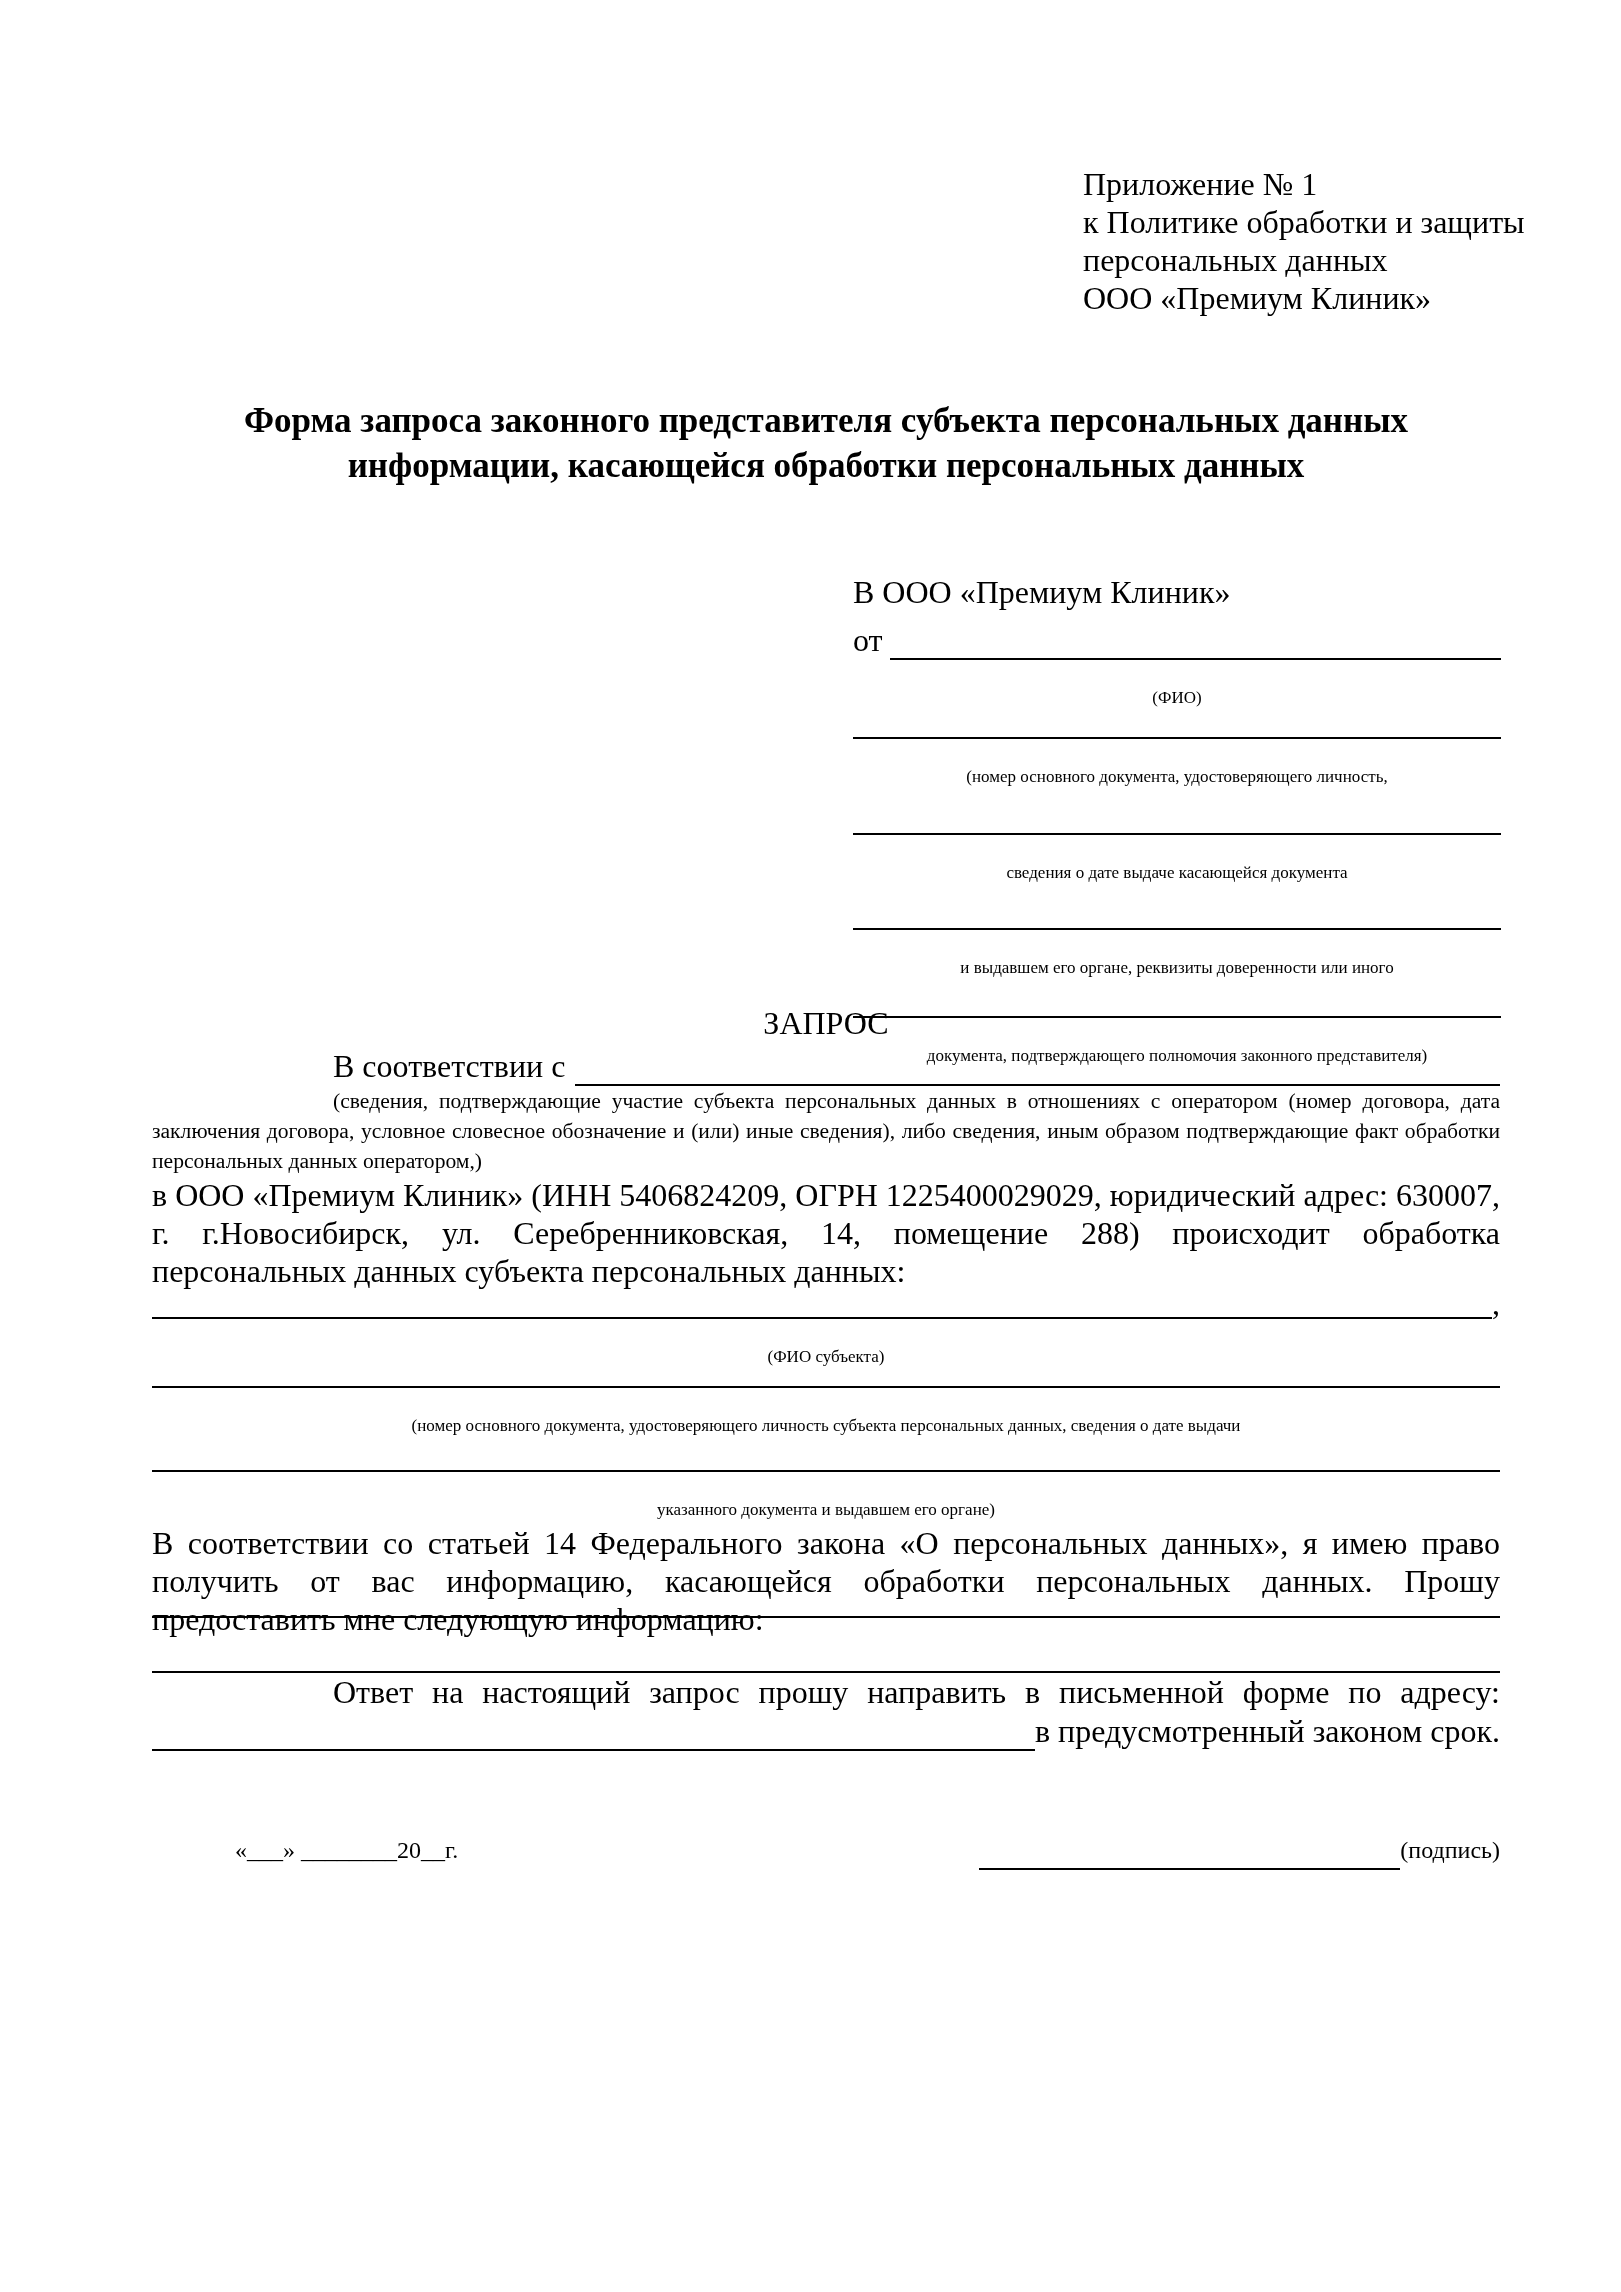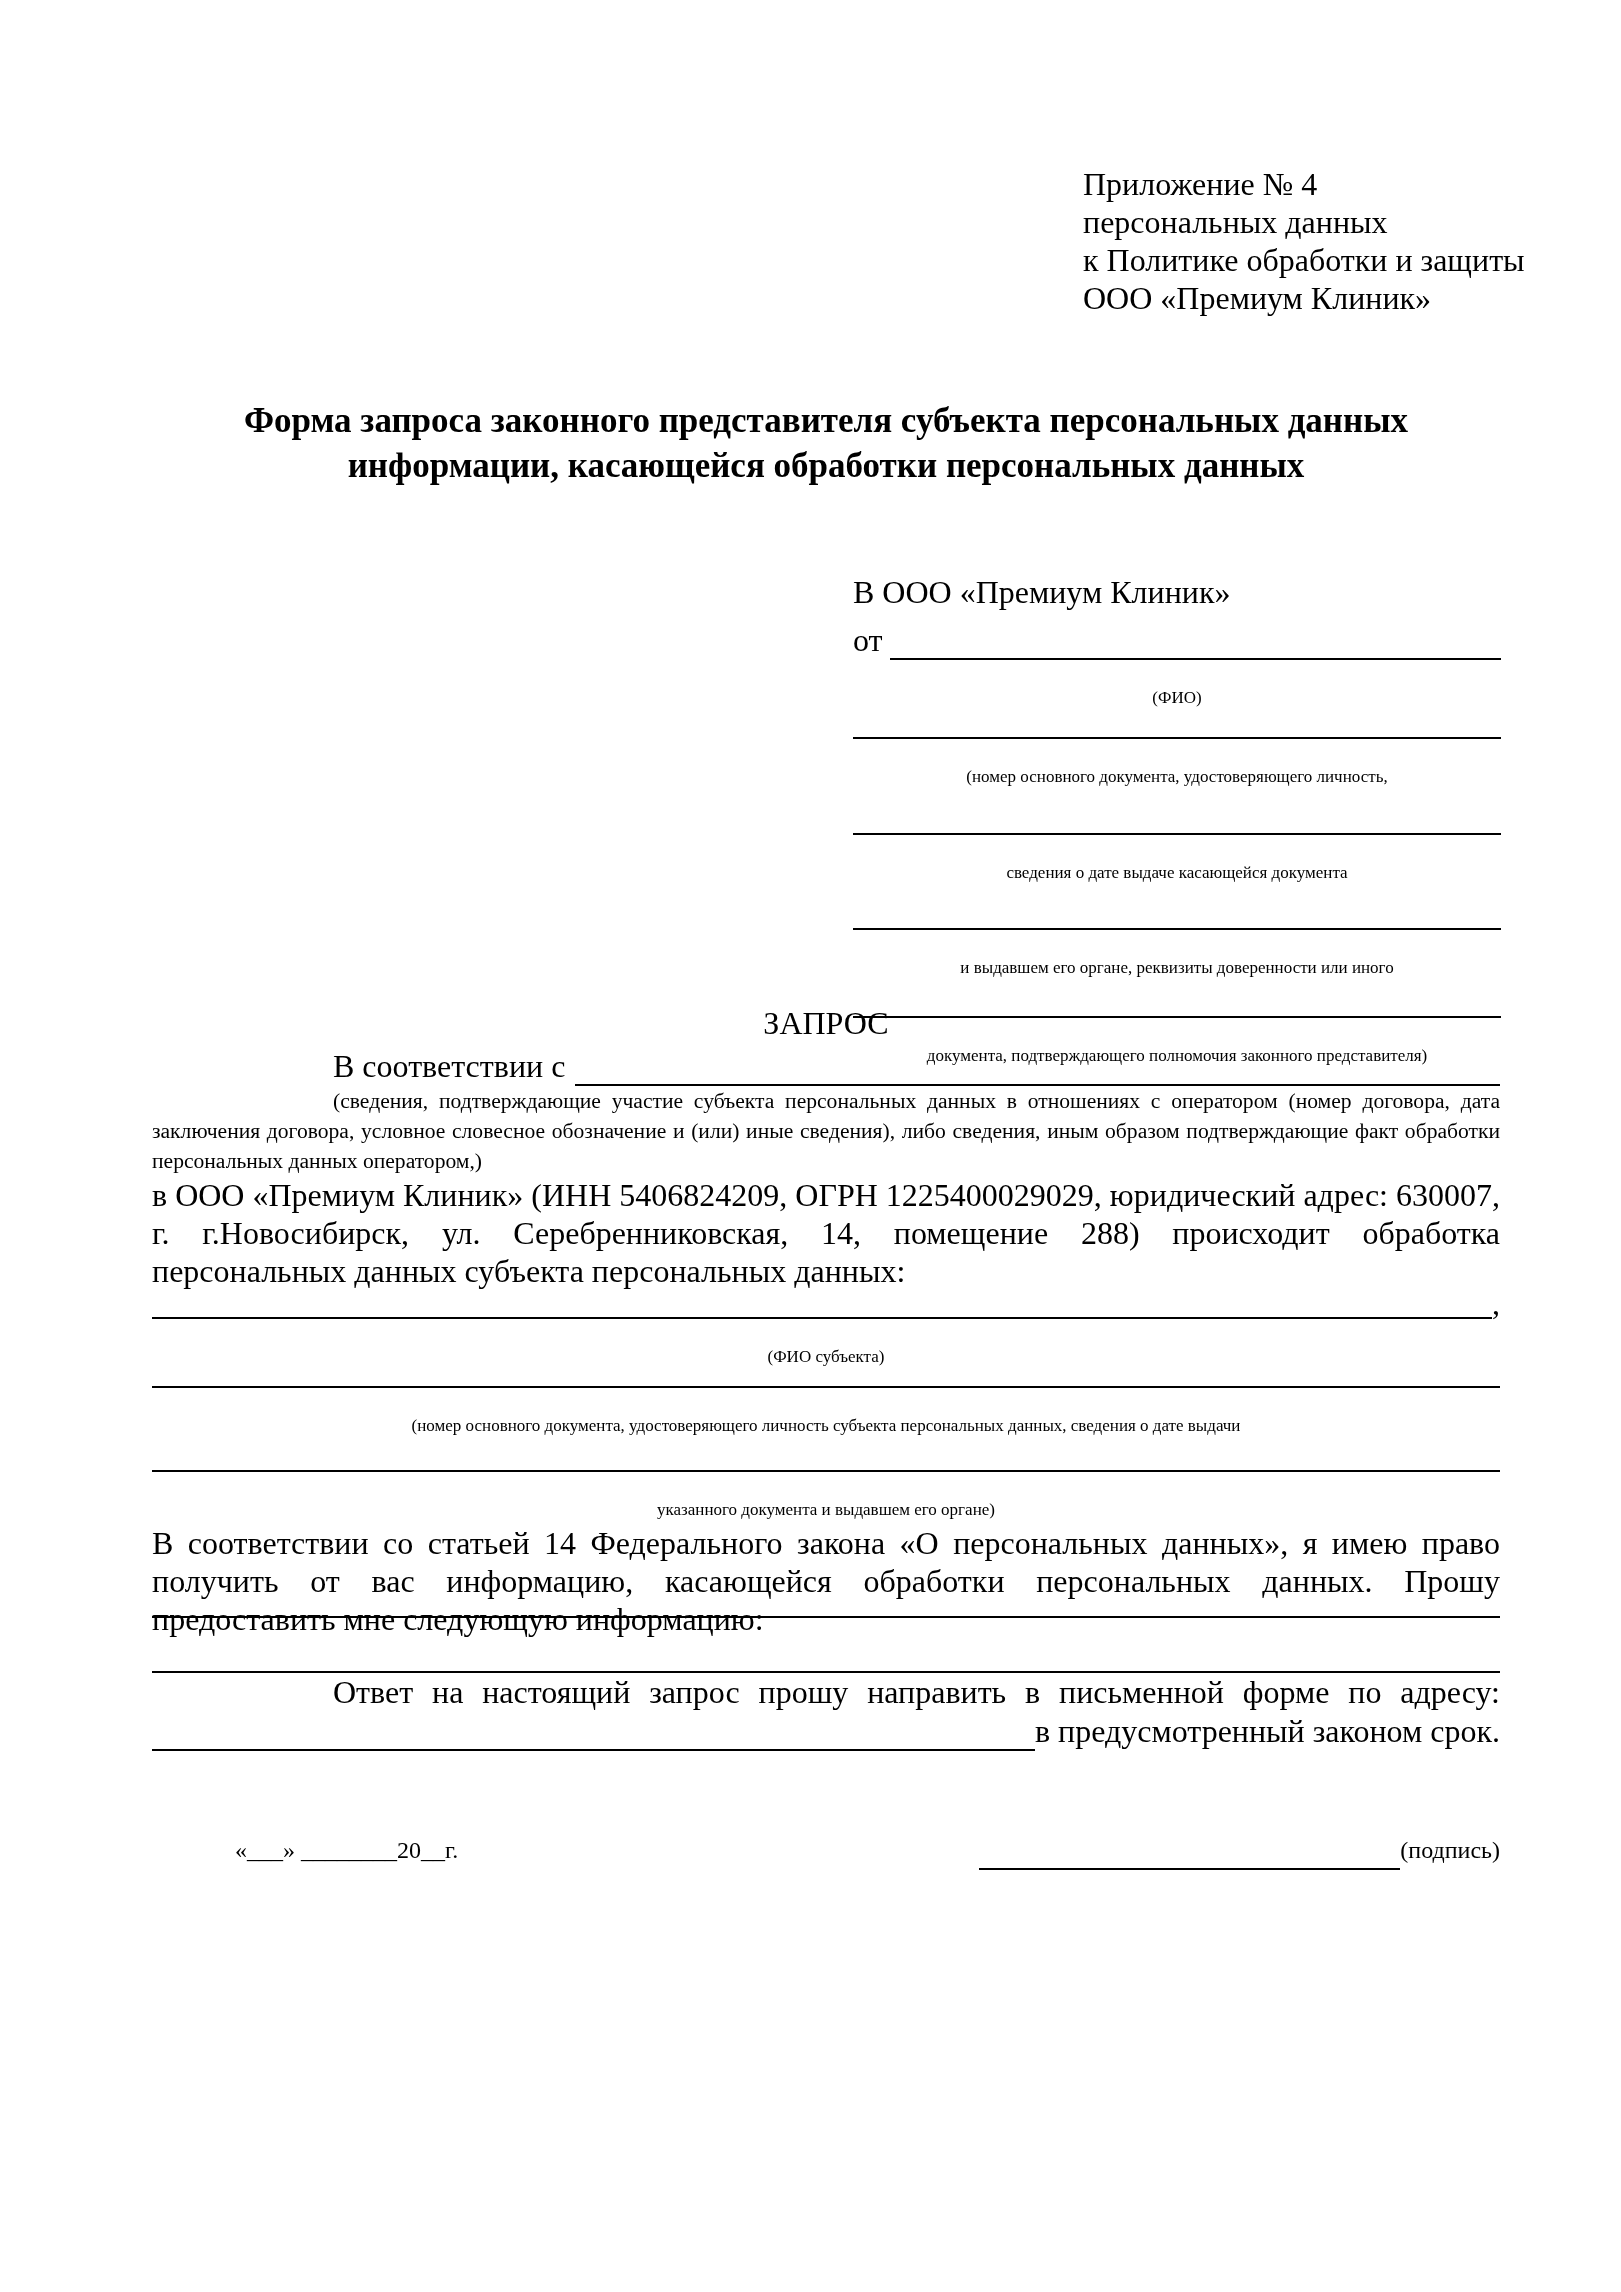--- a/index.html
+++ b/index.html
@@ -80,23 +80,23 @@
   .sig-right { display: flex; align-items: flex-end; justify-content: flex-end; }
   .sig-blank { width: 421px; align-self: stretch; border-bottom: 2.9px solid #000; }
   .sig-right .sig-cap { white-space: nowrap; line-height: 39px; }
 </style>
 </head>
 <body>
 
 <div class="page">
 
   <div class="appendix">
-    <div>Приложение № 4</div>
+    <div>Приложение № 1</div>
+    <div>к Политике обработки и защиты</div>
     <div>персональных данных</div>
-    <div>к Политике обработки и защиты</div>
     <div>ООО «Премиум Клиник»</div>
   </div>
 
   <div class="doc-title">
     <div>Форма запроса законного представителя субъекта персональных данных</div>
     <div>информации, касающейся обработки персональных данных</div>
   </div>
 
   <div class="addressee">
     <div>В ООО «Премиум Клиник»</div>

